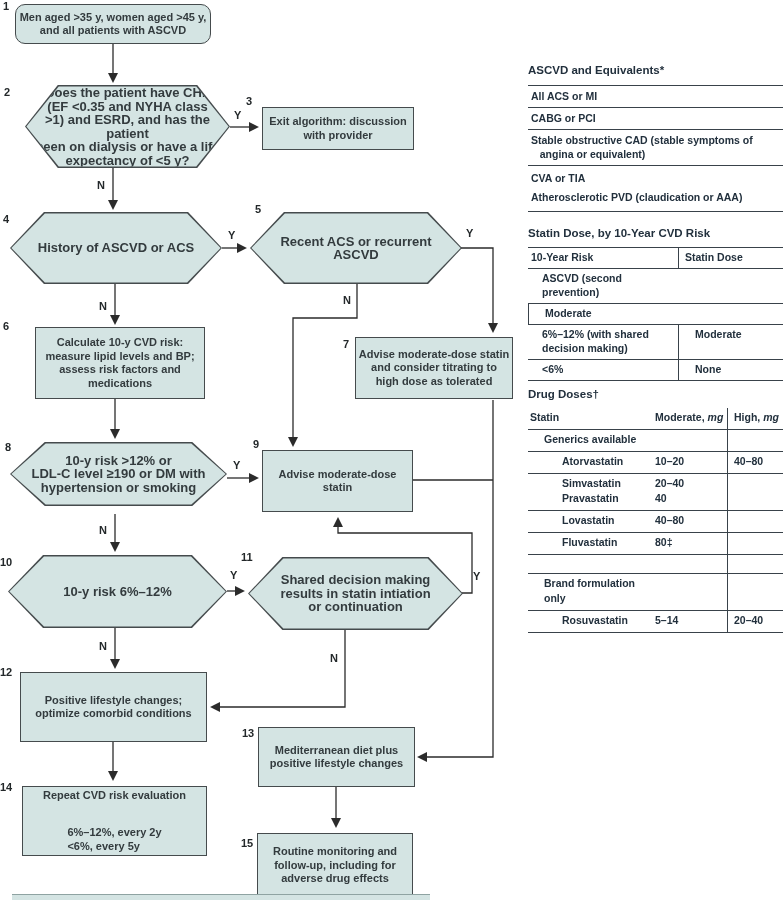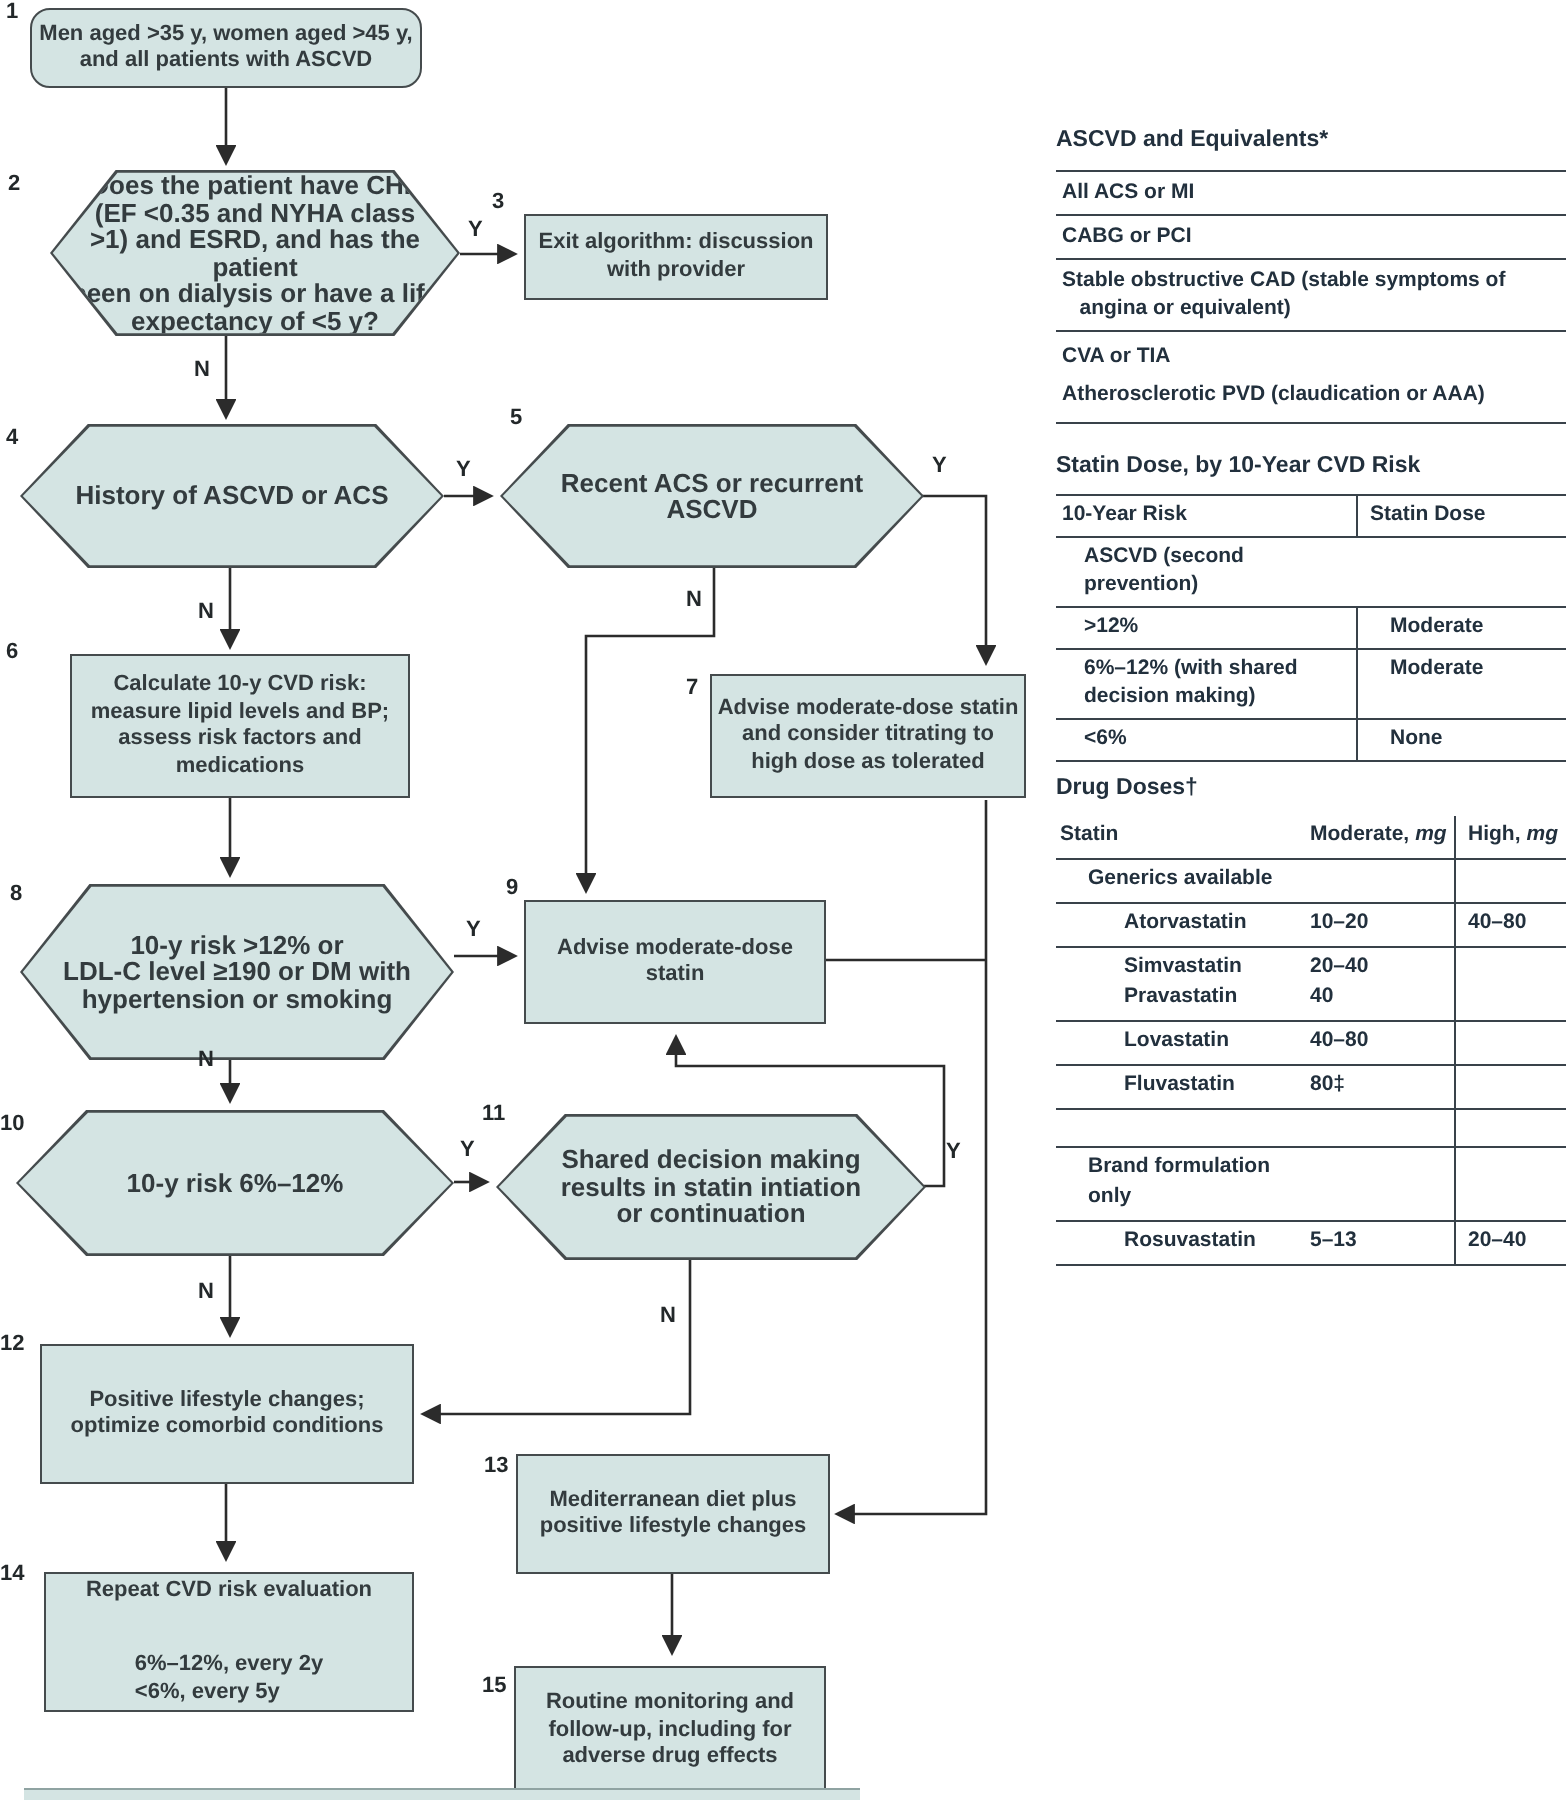--- a/index.html
+++ b/index.html
@@ -112,21 +112,21 @@
 
   <div class="node" style="left:35px;top:327px;width:170px;height:72px">Calculate 10-y CVD risk:
 measure lipid levels and BP;
 assess risk factors and
 medications</div>
 
   <div class="node" style="left:355px;top:337px;width:158px;height:62px">Advise moderate-dose statin
 and consider titrating to
 high dose as tolerated</div>
 
-  <div class="hex" style="left:10px;top:442px;width:217px;height:88px">
+  <div class="hex" style="left:10px;top:442px;width:217px;height:64px">
     <div class="hex-in">10-y risk &gt;12% or
 LDL-C level ≥190 or DM with
 hypertension or smoking</div>
   </div>
 
   <div class="node" style="left:262px;top:450px;width:151px;height:62px">Advise moderate-dose statin</div>
 
   <div class="hex" style="left:8px;top:555px;width:219px;height:73px">
     <div class="hex-in">10-y risk 6%–12%</div>
   </div>
@@ -187,21 +187,20 @@
   <div class="tbl-title" style="left:528px;top:227px">Statin Dose, by 10-Year CVD Risk</div>
   <div class="table t2" style="left:528px;top:247px;width:255px">
     <div class="trow">
       <div class="c1">10-Year Risk</div>
       <div class="c2">Statin Dose</div>
     </div>
     <div class="trow">
       <div class="c1 ind">ASCVD (second prevention)</div>
     </div>
     <div class="trow">
-      <div class="c1 ind">&gt;12%</div>
       <div class="c2 val">Moderate</div>
     </div>
     <div class="trow">
       <div class="c1 ind">6%–12% (with shared
 decision making)</div>
       <div class="c2 val">Moderate</div>
     </div>
     <div class="trow">
       <div class="c1 ind">&lt;6%</div>
       <div class="c2 val">None</div>
@@ -247,19 +246,19 @@
         <div class="c2 spacer"></div>
         <div class="c3 spacer"></div>
     </div>
     <div class="trow">
       <div class="c1 sub">Brand formulation only</div>
       <div class="c2"></div>
         <div class="c3"></div>
     </div>
     <div class="trow">
       <div class="c1 drug">Rosuvastatin</div>
-      <div class="c2">5–13</div>
+      <div class="c2">5–14</div>
       <div class="c3">20–40</div>
     </div>
   </div>
 
   <div class="strip"></div>
 </div>
 
 </body></html>

